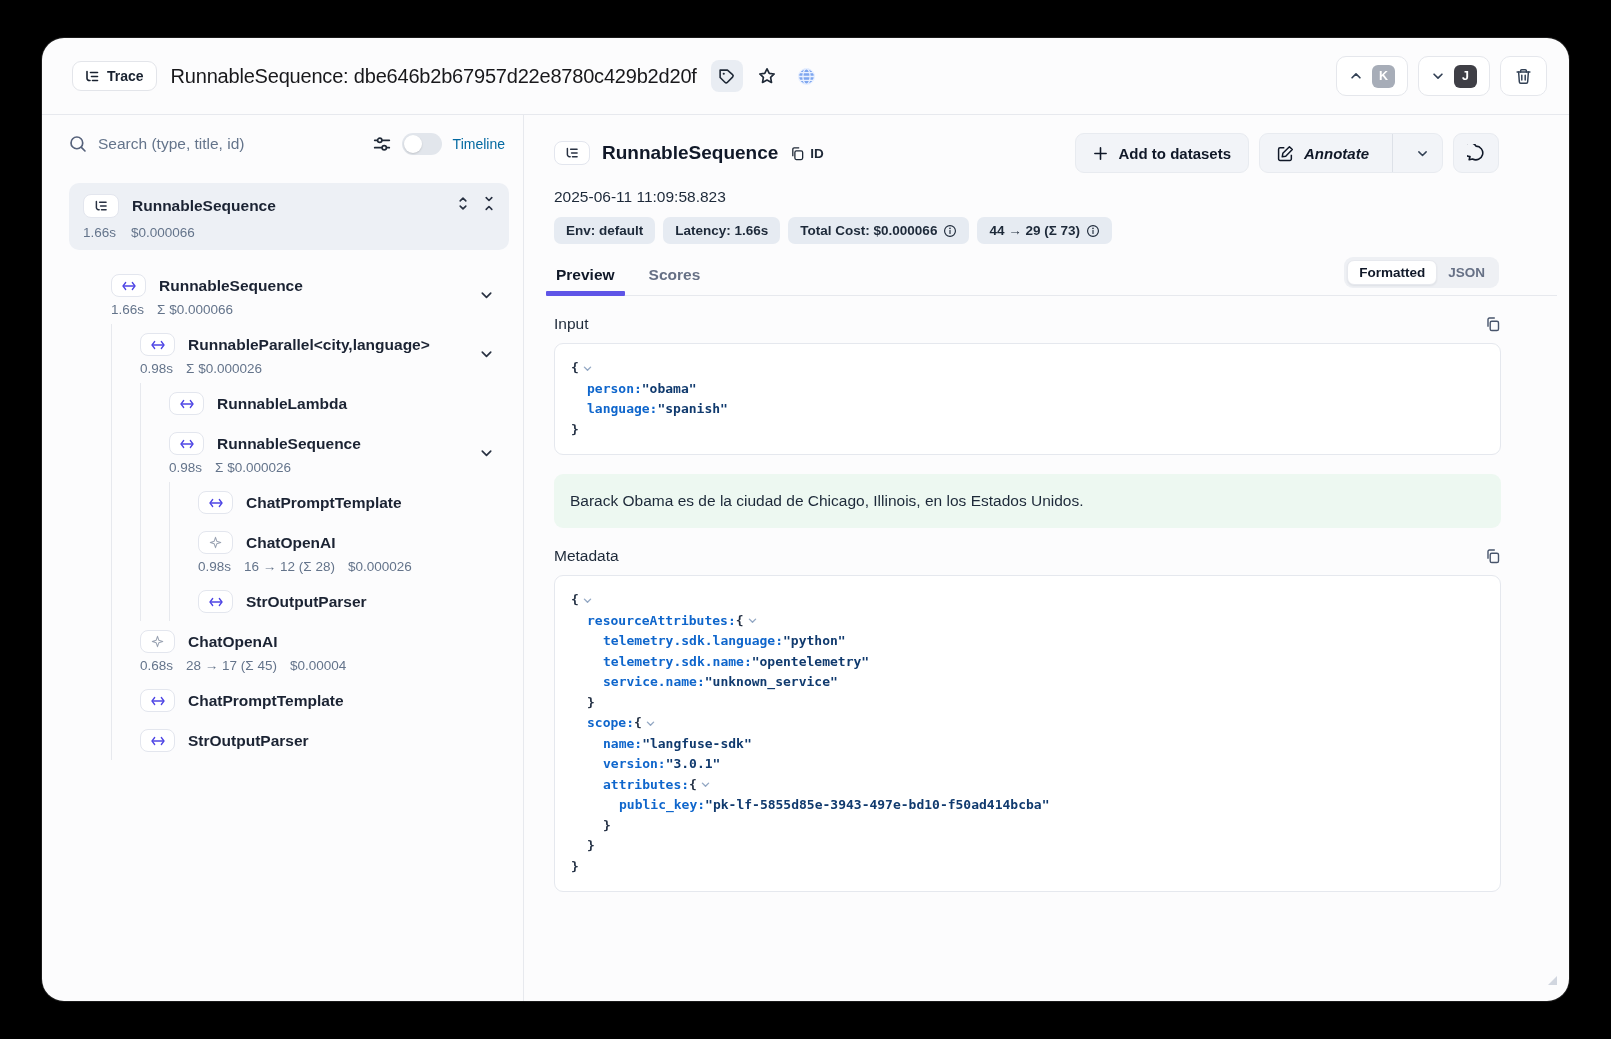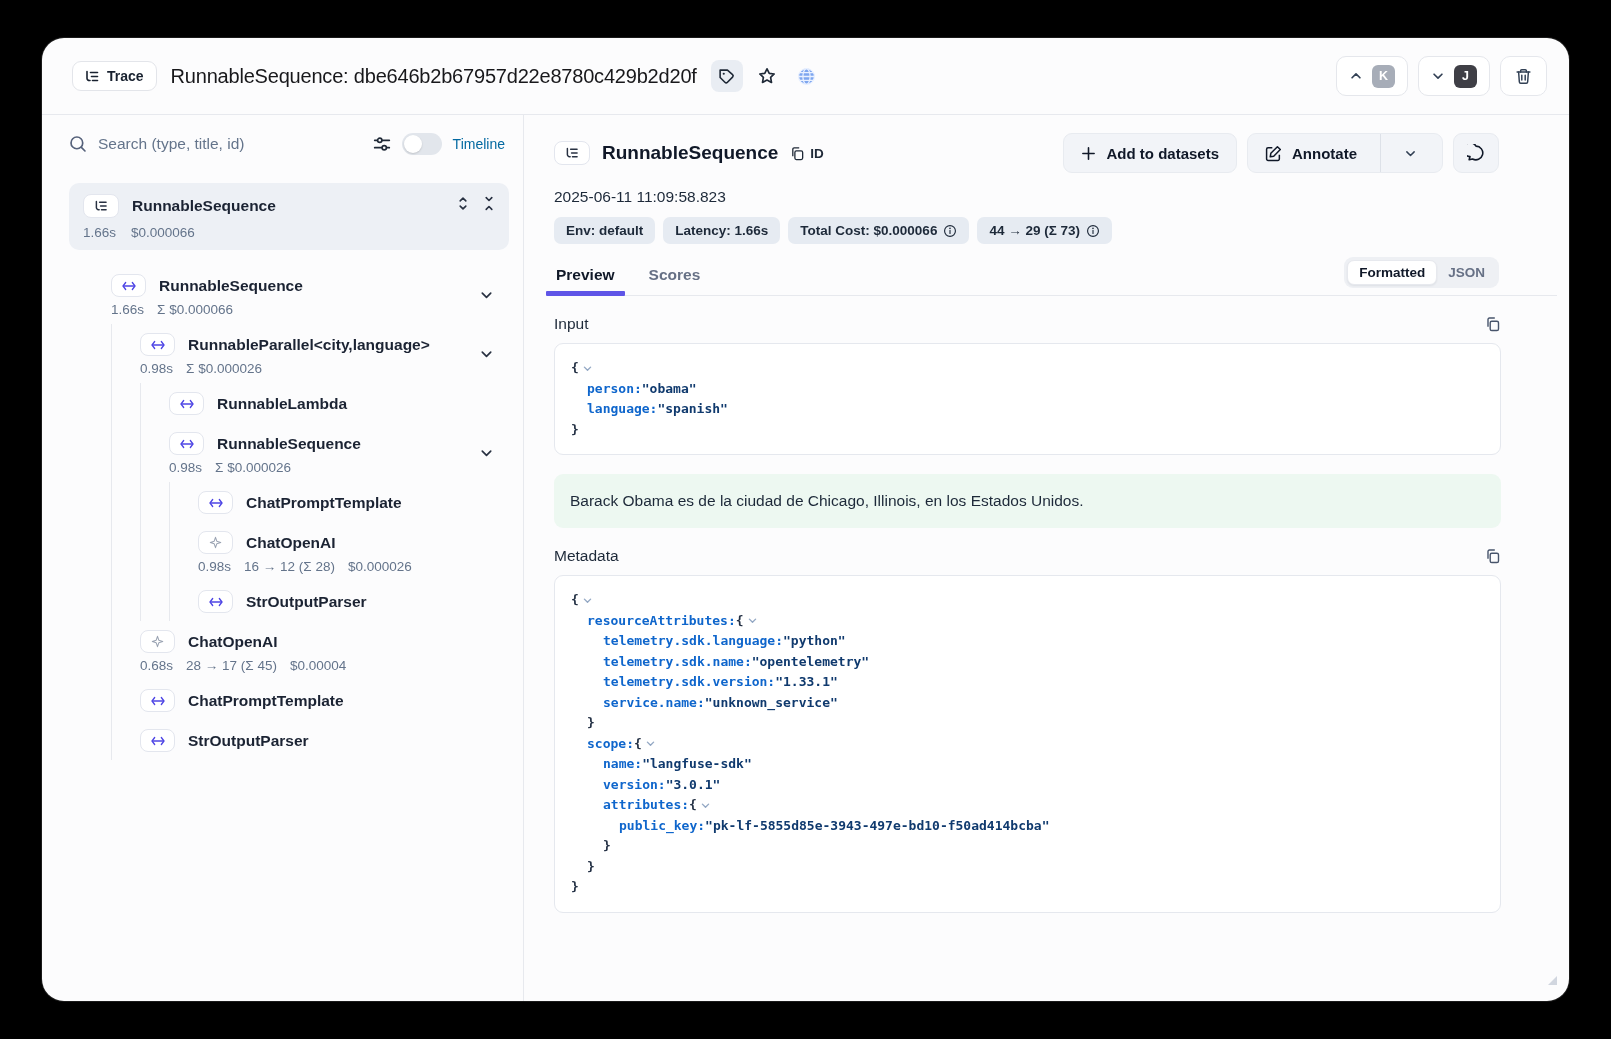--- a/index.html
+++ b/index.html
@@ -52,21 +52,21 @@
   .tlabel{font-size:15.5px;font-weight:600;color:#1b2333;white-space:nowrap;}
   .tmetrics{display:flex;gap:13px;font-size:13.5px;color:#64748b;margin-top:4px;white-space:nowrap;}
   .tchev{position:absolute;right:29px;top:50%;transform:translateY(-50%);color:#283142;}
 
   
   .mtitle-row{display:flex;align-items:center;gap:12px;margin-right:58px;}
   .mtitle{font-size:19px;font-weight:700;color:#101828;}
   .idchip{display:flex;align-items:center;gap:5px;font-size:13.5px;font-weight:600;color:#1f2937;cursor:pointer;}
   .actions{margin-left:auto;display:flex;gap:10px;align-items:center;}
   .btn{height:40px;border:1px solid #e8ebf0;background:#f2f4f8;border-radius:9px;display:flex;align-items:center;gap:10px;padding:0 17px;font-size:15px;font-weight:600;color:#101828;cursor:pointer;font-family:inherit;}
-  .btn.split{padding-right:12px;}
+  .btn.split{padding-right:0;font-style:italic;}
   .split-sep{width:1px;align-self:stretch;background:#dde1e8;margin-left:13px;}
   .split-chev{padding:0 13px;display:flex;align-items:center;color:#334155;}
   .btn.square{width:46px;padding:0;justify-content:center;}
 
   .timestamp{margin-top:15px;font-size:15.5px;color:#1d2939;}
   .badge-row{margin-top:11px;display:flex;gap:8px;align-items:center;}
   .badge{height:27px;padding:0 12px;border-radius:7px;background:#e6ebf2;display:flex;align-items:center;gap:6px;font-size:13.5px;font-weight:700;color:#1d2939;}
   .badge .info{color:#1d2939;cursor:pointer;display:flex;}
 
   .tabs-row{margin-top:13px;display:flex;align-items:center;gap:30px;border-bottom:1px solid #e7e9ee;position:relative;}
@@ -553,21 +553,20 @@
           </div>
           <div class="codebox">
               <div class="cline" style="padding-left: 0px;"><span class="cb">{</span><span class="caret"><svg width="11" height="11" viewBox="0 0 16 16" fill="none" stroke="currentColor" stroke-width="2" stroke-linecap="round" stroke-linejoin="round">
                     <path d="M3.5 6 8 10.5 12.5 6"></path>
                   </svg></span></div>
               <div class="cline" style="padding-left: 16px;"><span class="ck">resourceAttributes:</span> <span class="cb">{</span><span class="caret"><svg width="11" height="11" viewBox="0 0 16 16" fill="none" stroke="currentColor" stroke-width="2" stroke-linecap="round" stroke-linejoin="round">
                     <path d="M3.5 6 8 10.5 12.5 6"></path>
                   </svg></span></div>
               <div class="cline" style="padding-left: 32px;"><span class="ck">telemetry.sdk.language:</span> <span class="cv">"python"</span></div>
               <div class="cline" style="padding-left: 32px;"><span class="ck">telemetry.sdk.name:</span> <span class="cv">"opentelemetry"</span></div>
-              <div class="cline" style="padding-left: 32px;"><span class="ck">telemetry.sdk.version:</span> <span class="cv">"1.33.1"</span></div>
               <div class="cline" style="padding-left: 32px;"><span class="ck">service.name:</span> <span class="cv">"unknown_service"</span></div>
               <div class="cline" style="padding-left: 16px;"><span class="cb">}</span></div>
               <div class="cline" style="padding-left: 16px;"><span class="ck">scope:</span> <span class="cb">{</span><span class="caret"><svg width="11" height="11" viewBox="0 0 16 16" fill="none" stroke="currentColor" stroke-width="2" stroke-linecap="round" stroke-linejoin="round">
                     <path d="M3.5 6 8 10.5 12.5 6"></path>
                   </svg></span></div>
               <div class="cline" style="padding-left: 32px;"><span class="ck">name:</span> <span class="cv">"langfuse-sdk"</span></div>
               <div class="cline" style="padding-left: 32px;"><span class="ck">version:</span> <span class="cv">"3.0.1"</span></div>
               <div class="cline" style="padding-left: 32px;"><span class="ck">attributes:</span> <span class="cb">{</span><span class="caret"><svg width="11" height="11" viewBox="0 0 16 16" fill="none" stroke="currentColor" stroke-width="2" stroke-linecap="round" stroke-linejoin="round">
                     <path d="M3.5 6 8 10.5 12.5 6"></path>
                   </svg></span></div>

